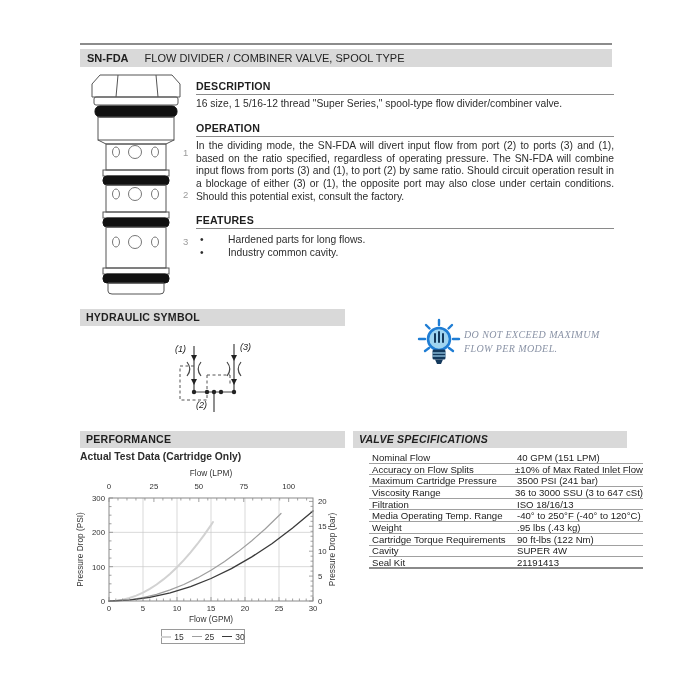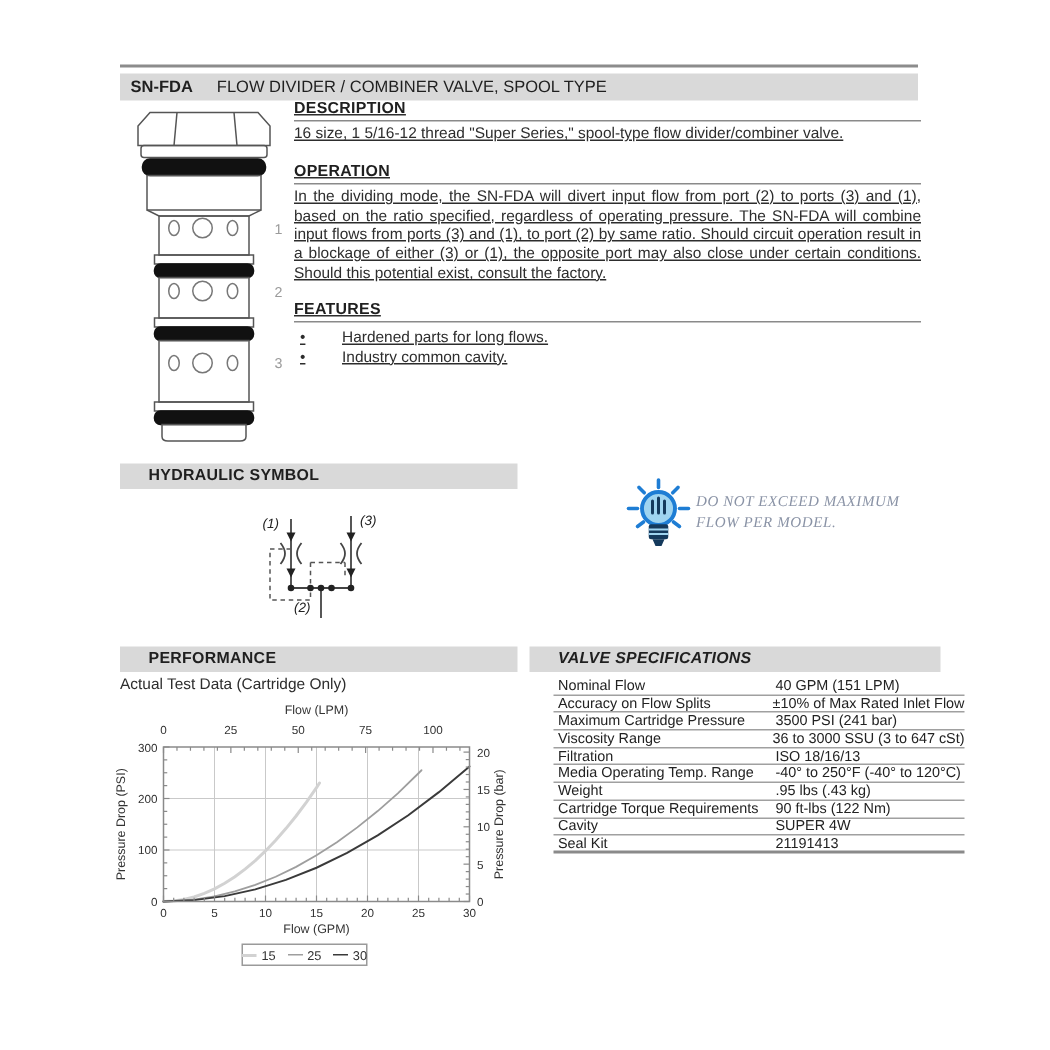--- a/index.html
+++ b/index.html
@@ -1,37 +1,37 @@
 <!DOCTYPE html>
 <html><head>
 <meta charset="utf-8">
 <style>
   html,body{margin:0;padding:0;background:#fff;}
   #canvas{position:relative;width:700px;height:700px;background:#ffffff;overflow:hidden;
           font-family:"Liberation Sans","DejaVu Sans",sans-serif;color:#2d2d2d;}
   .abs{position:absolute;}
   .top-rule{left:80px;top:43px;width:532px;height:2px;background:#8c8c8c;}
   .graybar{height:17px;background:#d9d9d9;font-weight:bold;font-size:10.6px;line-height:17px;
-           padding-left:19px;box-sizing:border-box;color:#1f1f1f;letter-spacing:.2px;}
+           padding-left:6px;box-sizing:border-box;color:#1f1f1f;letter-spacing:.2px;}
   .main-head{left:80px;top:49px;width:532px;height:18px;background:#d9d9d9;line-height:18px;
              font-size:11px;padding-left:7px;box-sizing:border-box;color:#1f1f1f;}
   .main-head .model{font-weight:bold;margin-right:16px;}
-  .rightcol{left:196px;top:66px;width:418px;text-decoration:underline;}
+  .rightcol{left:196px;top:80px;width:418px;}
   .sec-head{font-weight:bold;font-size:10.6px;color:#1f1f1f;border-bottom:1px solid #8a8a8a;
             padding-bottom:2px;letter-spacing:.2px;}
   .body-text{font-size:10.3px;line-height:1.24;color:#2d2d2d;margin-top:3px;text-align:justify;}
   .mt1{margin-top:11px;} .mt2{margin-top:10px;}
   .feat-row{display:flex;font-size:10.3px;line-height:1.28;color:#2d2d2d;}
   .feat-row .bullet{width:10px;margin-left:4px;margin-right:18px;}
   .hs-bar{left:80px;top:309px;width:265px;}
   .perf-bar{left:80px;top:431px;width:265px;}
   .spec-bar{left:353px;top:431px;width:274px;font-style:italic;}
   .note-text{left:464px;top:328px;width:160px;font-family:"Liberation Serif","DejaVu Serif",serif;
              font-style:italic;font-size:10px;line-height:1.35;color:#8a93a6;letter-spacing:.4px;}
-  .perf-sub{left:80px;top:451px;font-size:10.3px;color:#2d2d2d;}
+  .perf-sub{left:80px;top:451px;font-size:10.3px;color:#2d2d2d;font-weight:bold;}
   .spec-table{left:353px;top:452px;width:274px;margin-left:16px;}
   .spec-row{display:flex;height:11.7px;border-bottom:1px solid #a0a0a0;font-size:9.6px;color:#222;
             align-items:center;box-sizing:border-box;}
   .spec-row:last-child{border-bottom:2px solid #8a8a8a;}
   .spec-label{width:145px;padding-left:3px;white-space:nowrap;}
   .spec-value{flex:1;white-space:nowrap;}
   .legend-box{left:161px;top:629px;width:82px;height:13px;border:1px solid #9a9a9a;display:flex;
               align-items:center;justify-content:center;gap:8px;font-size:8.5px;color:#333;background:#fff;}
   .legend-item{display:flex;align-items:center;gap:3px;}
   .legend-swatch{display:inline-block;width:10px;}

